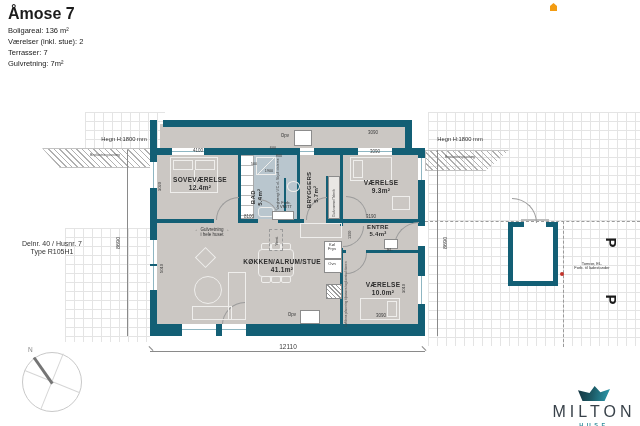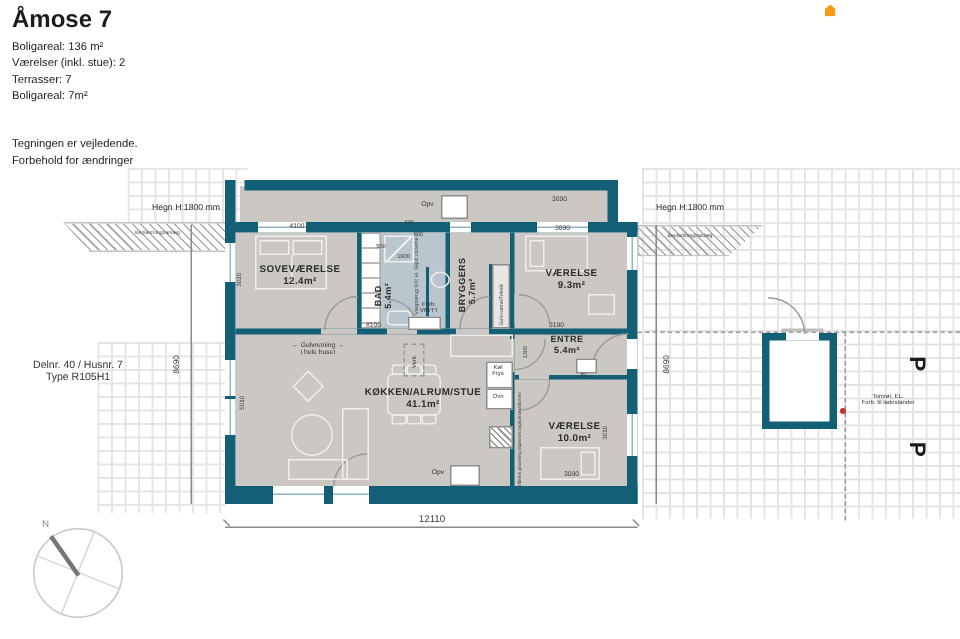--- a/index.html
+++ b/index.html
@@ -29,25 +29,21 @@
 
   <div class="abs grid" style="left:85px;top:112px;width:80px;height:36px;"></div>
   <div class="abs grid" style="left:65px;top:228px;width:85px;height:114px;"></div>
   <div class="abs grid" style="left:428px;top:112px;width:212px;height:234px;"></div>
 
   <div class="abs" style="left:8px;top:5px;font-size:16px;font-weight:700;color:#1c1c1c;">Åmose 7</div>
   <div class="abs" style="left:8px;top:26px;font-size:7.5px;color:#222;line-height:1.45;">
     <div>Boligareal:  136 m²</div>
     <div>Værelser (inkl. stue): 2</div>
     <div>Terrasser: 7</div>
-    <div>Boligareal: 7m²</div>
-  </div>
-  <div class="abs" style="left:8px;top:90px;font-size:7.5px;color:#222;line-height:1.5;">
-    <div>Tegningen er vejledende.</div>
-    <div>Forbehold for ændringer</div>
+    <div>Gulvretning: 7m²</div>
   </div>
 
   <div class="abs" style="left:548px;top:3px;display:flex;align-items:flex-end;">
     <span style="display:inline-block;width:7px;height:8px;margin:0 0 2px 2px;background:#f39c12;clip-path:polygon(50% 0,100% 38%,100% 100%,0 100%,0 38%);"></span>
   </div>
 
   <div class="abs tinylbl" style="left:12px;top:240px;width:80px;font-size:7px;color:#333;">
     <div>Delnr. 40 / Husnr. 7</div>
     <div>Type R105H1</div>
   </div>
@@ -289,14 +285,19 @@
   <div class="abs dim" style="left:368px;top:313px;width:26px;font-size:4.5px;">3090</div>
 
   <div class="abs" style="left:22px;top:352px;width:60px;height:60px;">
     <div style="position:absolute;inset:0;border:1px solid #c9c9c9;border-radius:50%;"></div>
     <div style="position:absolute;left:0;top:29px;width:60px;height:1px;background:#d6d6d6;transform:rotate(22deg);"></div>
     <div style="position:absolute;left:0;top:29px;width:60px;height:1px;background:#d6d6d6;transform:rotate(112deg);"></div>
     <div style="position:absolute;left:12px;top:4px;width:32px;height:3px;background:#757575;transform:rotate(55deg);transform-origin:left center;"></div>
     <div class="abs" style="left:6px;top:-6px;font-size:6.5px;color:#8a8a8a;">N</div>
   </div>
 
+  <div class="abs" style="left:548px;top:386px;width:92px;height:40px;text-align:center;">
+    <div style="margin:0 auto;width:32px;height:15px;background:linear-gradient(100deg,#14333f 0%,#1c5a66 45%,#2d9db0 100%);clip-path:polygon(0 28%,36% 46%,52% 0,70% 42%,100% 20%,83% 100%,14% 100%);"></div>
+    <div style="font-size:16px;letter-spacing:4px;color:#39424a;font-weight:500;margin-top:2px;">MILTON</div>
+    <div style="font-size:5.5px;letter-spacing:3.5px;color:#2f8d9b;font-weight:700;margin-top:1px;">HUSE</div>
+  </div>
 
 </div>
 
 </body></html>

